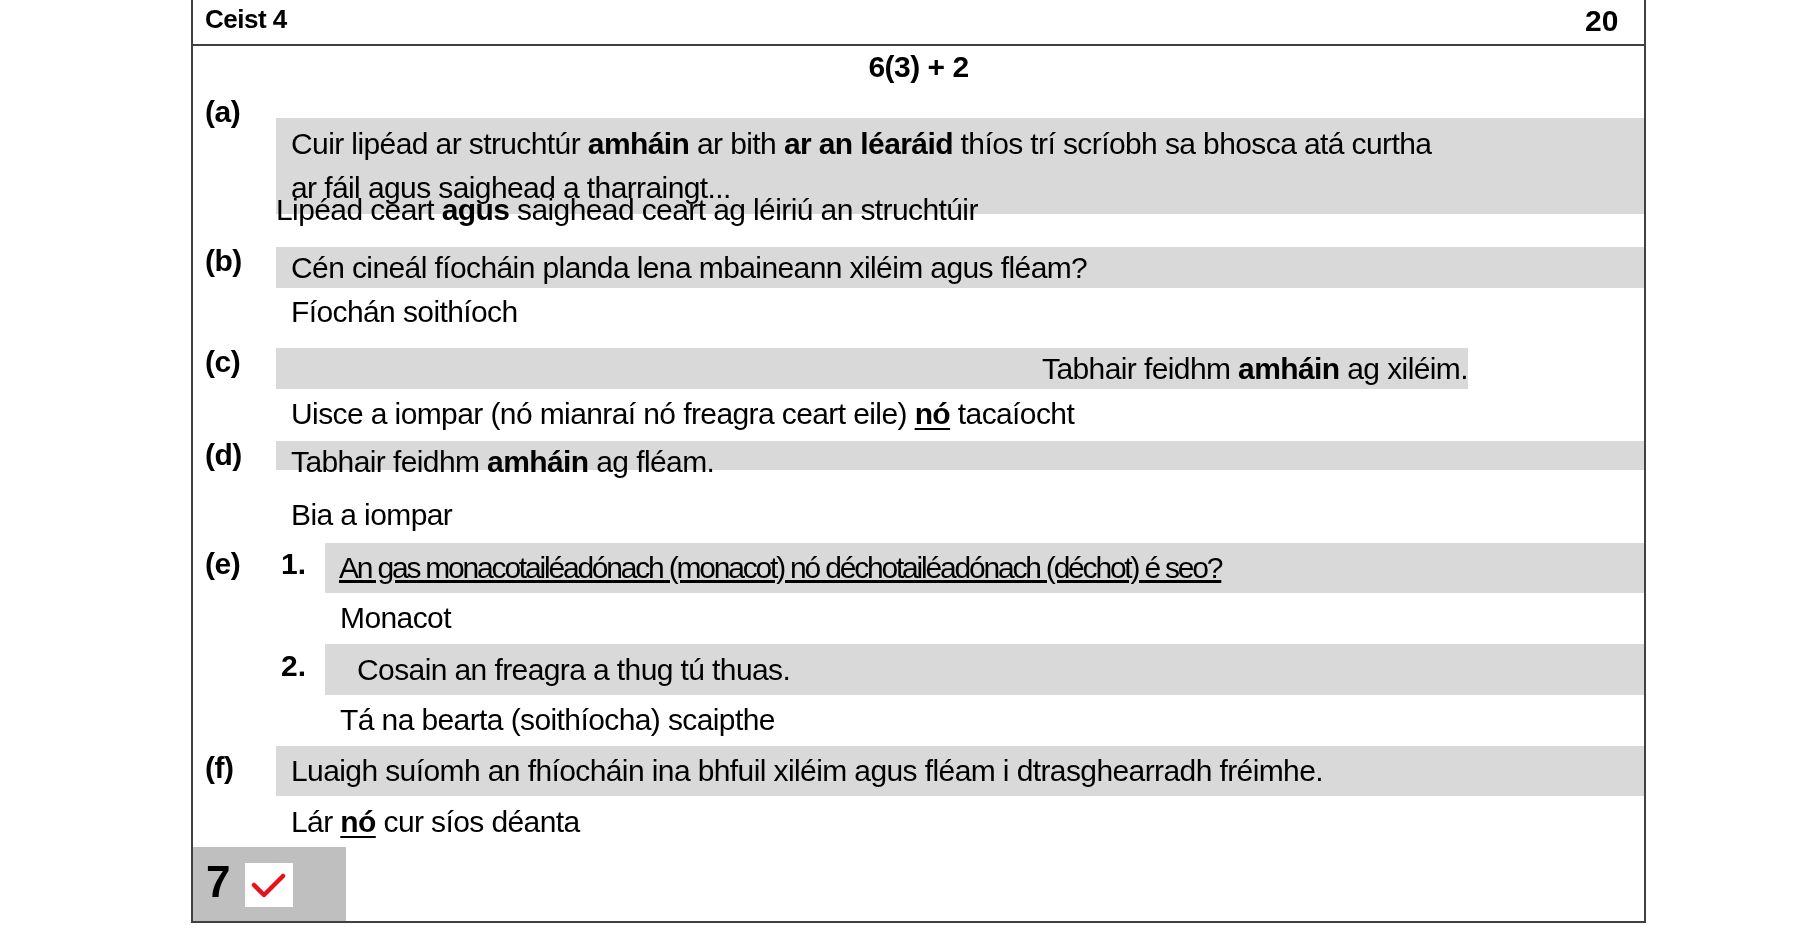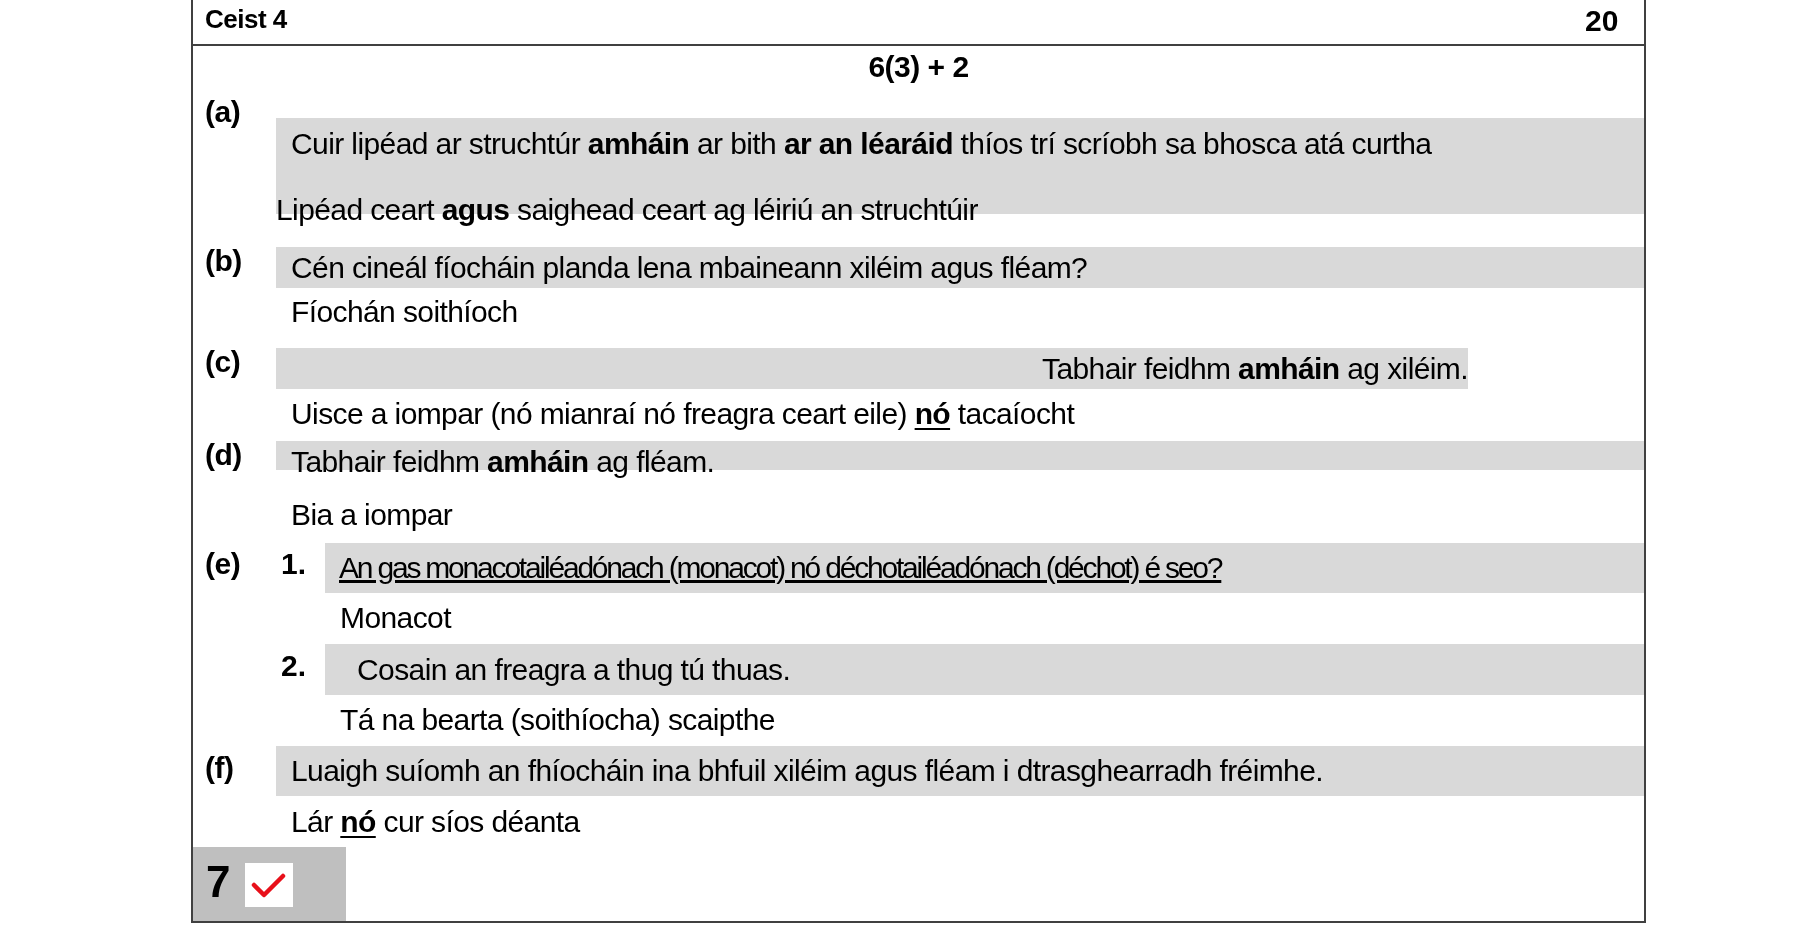--- a/index.html
+++ b/index.html
@@ -31,20 +31,21 @@
 <div class="frame"></div>
 <div class="hdr-line"></div>
 
 <div class="title">Ceist 4</div>
 <div class="marks-r">20</div>
 <div class="scheme">6(3) + 2</div>
 
 <div class="lbl" style="top:95px">(a)</div>
 <div class="q" style="left:276px; top:90px; width:1368px; height:96px; padding-top:4px;margin-top:28px;">
   <span>Cuir lipéad ar struchtúr </span><b>amháin</b><span> ar bith </span><b>ar an léaráid</b><span> thíos trí scríobh sa bhosca atá curtha</span><br>
+  <span>ar fáil agus saighead a tharraingt...</span>
 </div>
 <div class="a" style="left:276px; top:188px;">
   <span>Lipéad ceart </span><b>agus</b><span> saighead ceart ag léiriú an struchtúir</span>
 </div>
 
 <div class="lbl" style="top:244px">(b)</div>
 <div class="q" style="left:276px; top:247px; width:1368px; height:41px; line-height:41px;">Cén cineál fíocháin planda lena mbaineann xiléim agus fléam?</div>
 <div class="a" style="left:291px; top:290px;">Fíochán soithíoch</div>
 
 <div class="lbl" style="top:345px">(c)</div>

